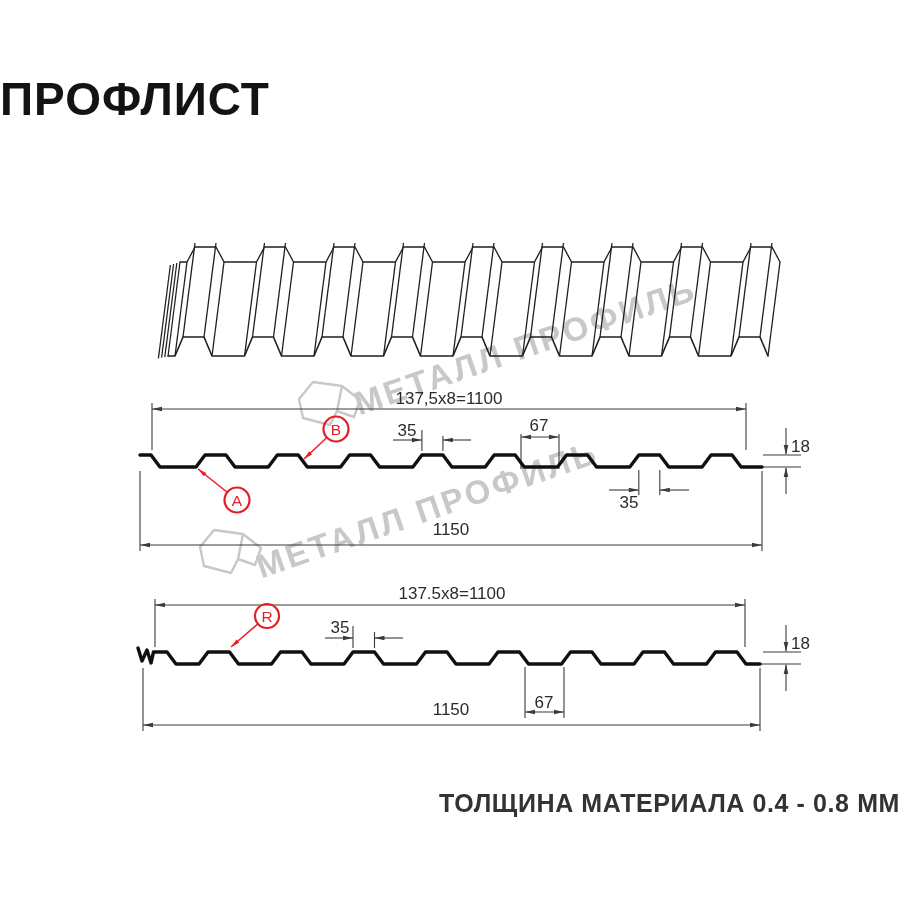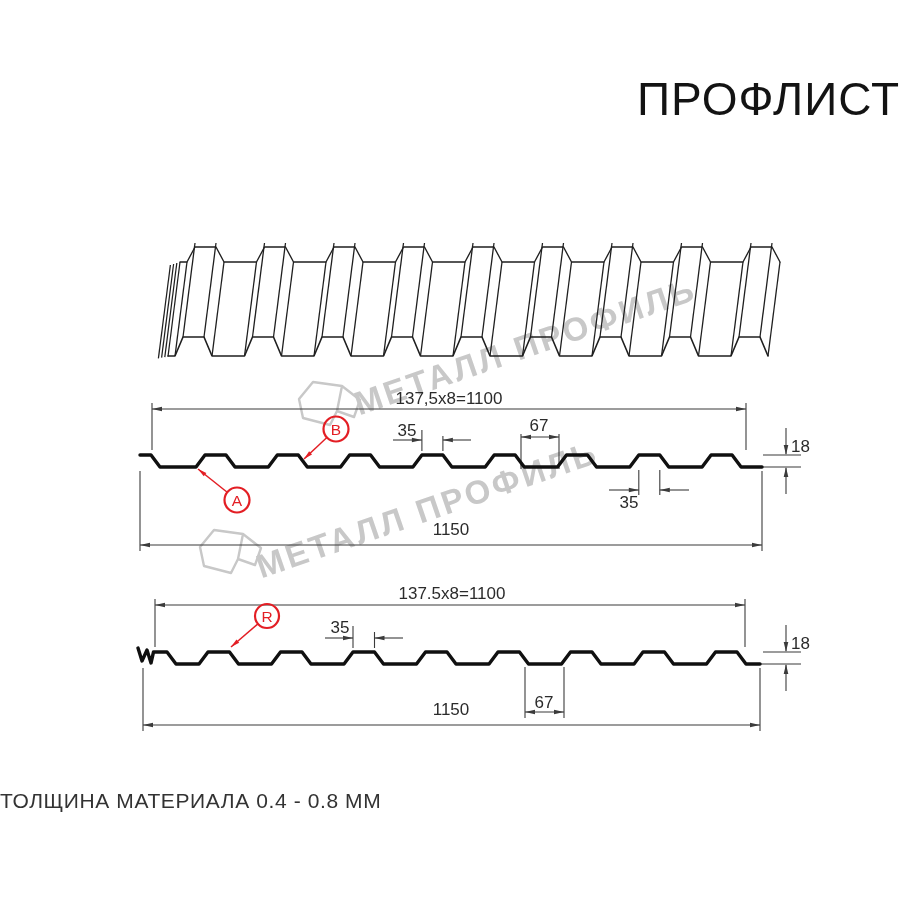--- a/index.html
+++ b/index.html
@@ -1,23 +1,23 @@
 <!DOCTYPE html>
 <html><head>
 <meta charset="utf-8">
 <style>
   html,body{margin:0;padding:0;background:#ffffff;}
   .page{position:relative;width:900px;height:900px;background:#fff;overflow:hidden;
         font-family:"Liberation Sans",sans-serif;}
-  .title{position:absolute;left:0;right:0;top:72px;text-align:right;
-         font-size:46px;font-weight:normal;letter-spacing:1px;color:#131313;}
+  .title{position:absolute;left:0;right:0;top:72px;text-align:left;
+         font-size:46px;font-weight:bold;letter-spacing:1px;color:#131313;}
   .subtitle{position:absolute;left:0;right:0;top:130px;text-align:center;
          font-size:21px;letter-spacing:1px;color:#1b1b1b;}
-  .footer{position:absolute;left:0;right:0;top:789px;text-align:left;
-         font-size:21px;font-weight:normal;letter-spacing:0.6px;color:#333;}
+  .footer{position:absolute;left:0;right:0;top:789px;text-align:right;
+         font-size:25px;font-weight:bold;letter-spacing:0.6px;color:#333;}
   svg.canvas{position:absolute;left:0;top:0;width:900px;height:900px;}
   svg text{font-family:"Liberation Sans",sans-serif;}
   .dim{font-size:17px;}
   .red-label{font-size:15.5px;}
   .wm{font-size:33px;font-weight:bold;letter-spacing:3px;}
 </style>
 </head>
 <body>
 
 <div class="page">

